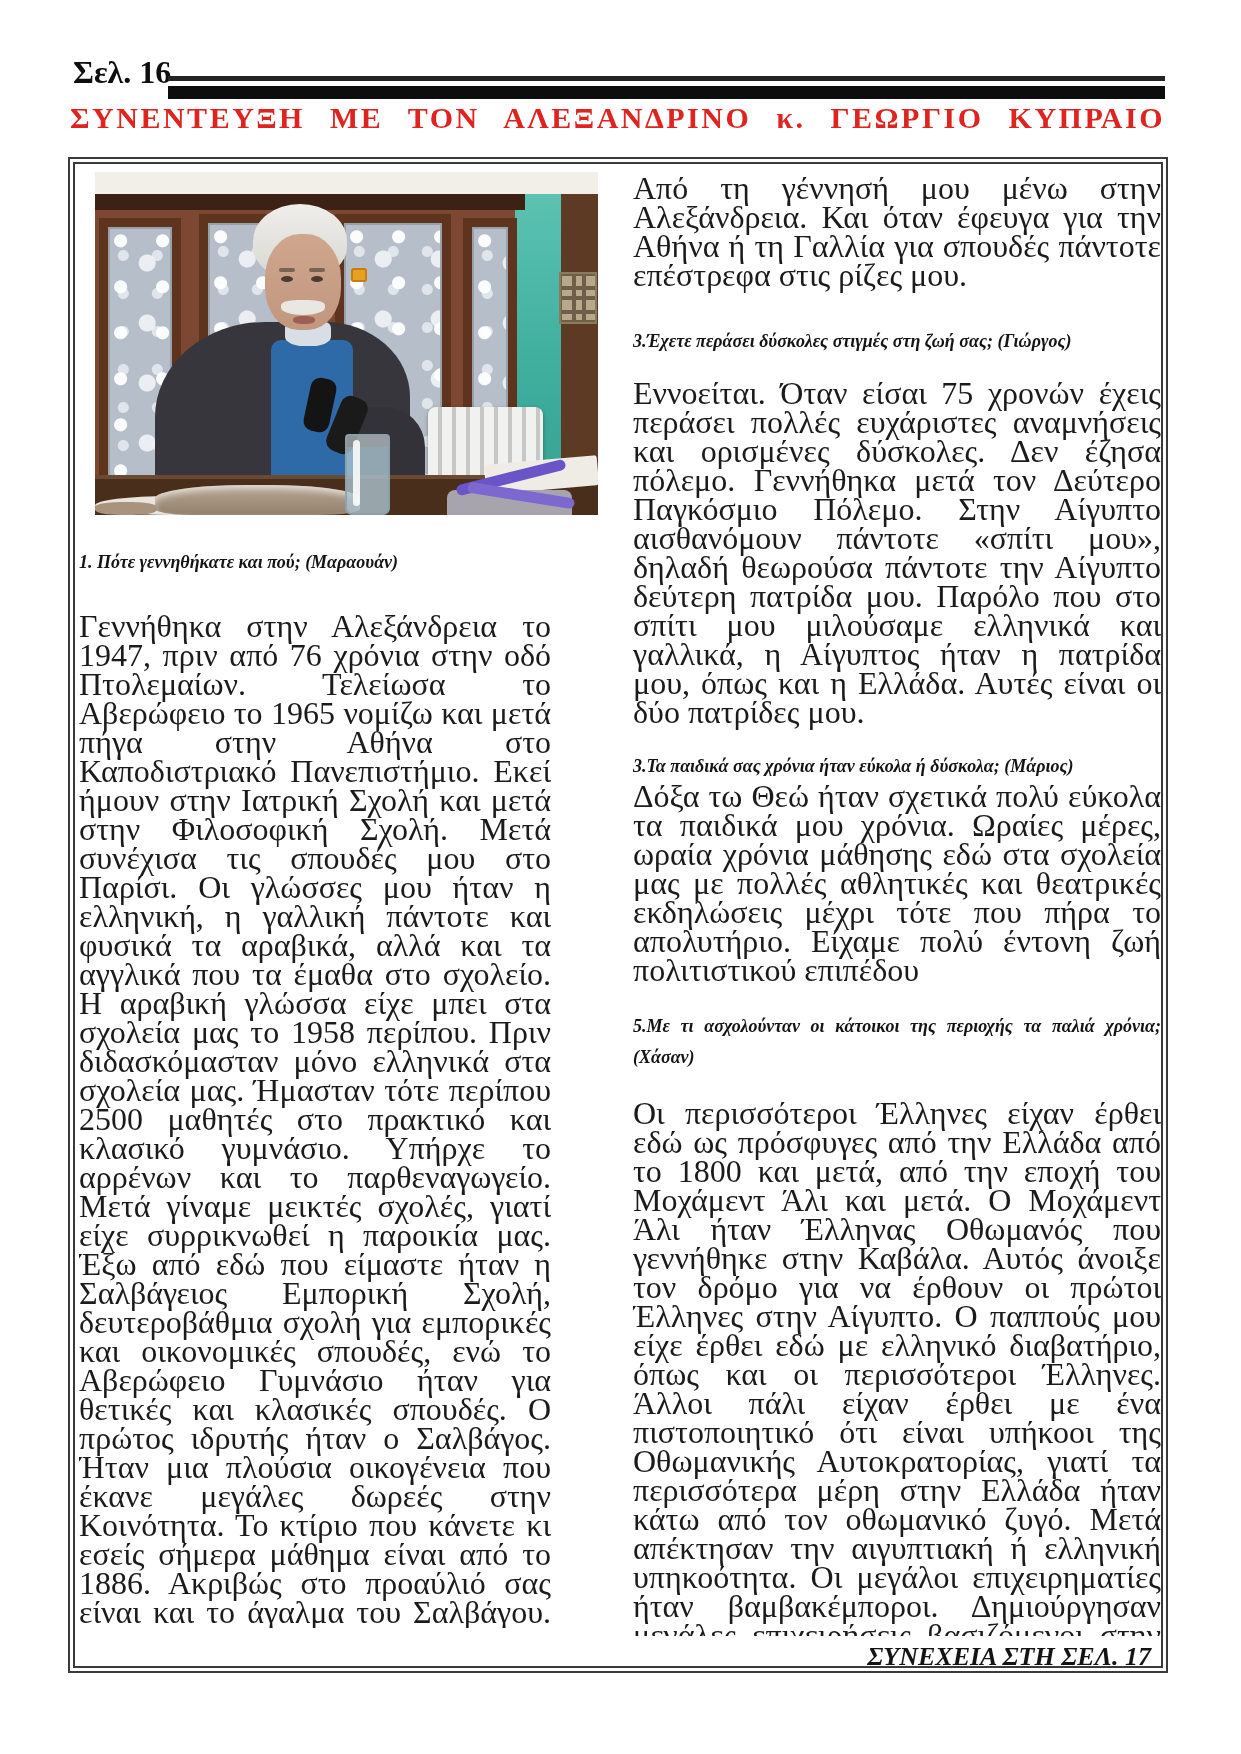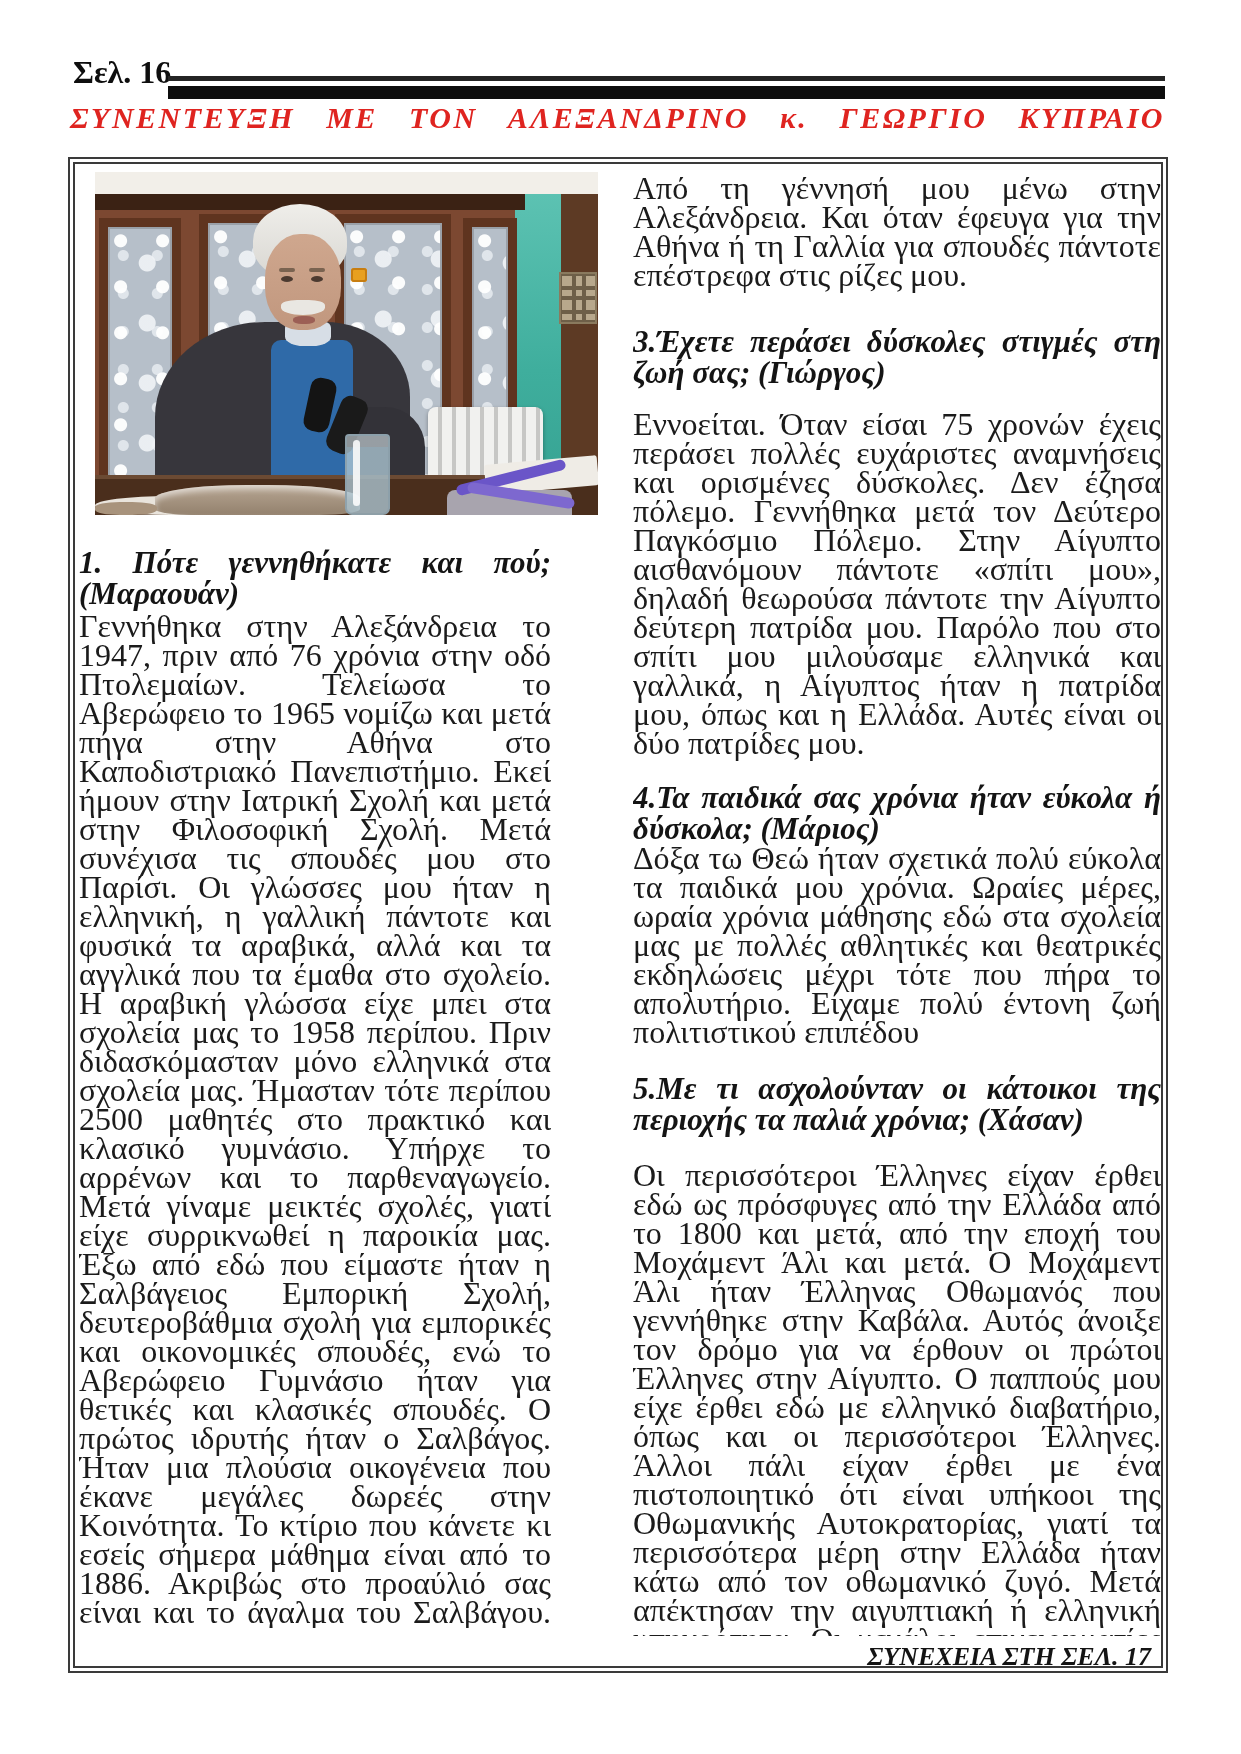--- a/index.html
+++ b/index.html
@@ -4,27 +4,27 @@
 <style>
   html,body{margin:0;padding:0;background:#ffffff;}
   .page{position:relative;width:1180px;height:1754px;background:#ffffff;overflow:hidden;
         font-family:"Liberation Serif","DejaVu Serif",serif;color:#1b1b1b;}
 
   
   .pagenum{position:absolute;left:73px;top:54px;font-size:32px;font-weight:bold;color:#0e0e0e;}
   .rule-thin{position:absolute;left:168px;top:76px;width:997px;height:5px;background:#242424;}
   .rule-thick{position:absolute;left:168px;top:86px;width:997px;height:13px;background:#0d0d0d;}
   .main-title{position:absolute;left:70px;top:101px;width:1095px;
-      font-size:30px;font-weight:bold;font-style:italic;color:var(--accent,#df2420);
+      font-size:30px;font-weight:bold;color:var(--accent,#df2420);
       letter-spacing:2.5px;word-spacing:6px;text-align:justify;text-align-last:justify;white-space:normal;}
 
   
   .box{position:absolute;left:68px;top:157px;width:1100px;height:1516px;
        border:7px double #3a3a3a;box-sizing:border-box;background:#ffffff;}
-  .q{font-size:31px;line-height:31px;font-weight:bold;font-style:italic;color:#141414;text-align:justify;}
+  .q{font-size:18px;line-height:31px;font-weight:bold;font-style:italic;color:#141414;text-align:justify;}
   .a{font-size:32px;line-height:29px;text-align:justify;color:#1b1b1b;}
   .q1{position:absolute;left:4px;top:383px;width:472px;}
   .a1{position:absolute;left:4px;top:448px;width:472px;max-height:1016px;overflow:hidden;}
   .q2{position:absolute;left:4px;top:1470px;width:480px;}
   .rcol{position:absolute;left:558px;top:10px;width:528px;height:1462px;overflow:hidden;}
   .rcol .q3{margin-top:36px;}
   .rcol .a3{margin-top:22px;}
   .rcol .q4{margin-top:24px;}
   .rcol .a4{}
   .rcol .q5{margin-top:26px;}
@@ -133,21 +133,21 @@
       <div class="ph strap2"></div>
     </div>
 
     <div class="q q1">1. Πότε γεννηθήκατε και πού; (Μαραουάν)</div>
     <div class="a a1">Γεννήθηκα στην Αλεξάνδρεια το 1947, πριν από 76 χρόνια στην οδό Πτολεμαίων. Τελείωσα το Αβερώφειο το 1965 νομίζω και μετά πήγα στην Αθήνα στο Καποδιστριακό Πανεπιστήμιο. Εκεί ήμουν στην Ιατρική Σχολή και μετά στην Φιλοσοφική Σχολή. Μετά συνέχισα τις σπουδές μου στο Παρίσι. Οι γλώσσες μου ήταν η ελληνική, η γαλλική πάντοτε και φυσικά τα αραβικά, αλλά και τα αγγλικά που τα έμαθα στο σχολείο. Η αραβική γλώσσα είχε μπει στα σχολεία μας το 1958 περίπου. Πριν διδασκόμασταν μόνο ελληνικά στα σχολεία μας. Ήμασταν τότε περίπου 2500 μαθητές στο πρακτικό και κλασικό γυμνάσιο. Υπήρχε το αρρένων και το παρθεναγωγείο. Μετά γίναμε μεικτές σχολές, γιατί είχε συρρικνωθεί η παροικία μας. Έξω από εδώ που είμαστε ήταν η Σαλβάγειος Εμπορική Σχολή, δευτεροβάθμια σχολή για εμπορικές και οικονομικές σπουδές, ενώ το Αβερώφειο Γυμνάσιο ήταν για θετικές και κλασικές σπουδές. Ο πρώτος ιδρυτής ήταν ο Σαλβάγος. Ήταν μια πλούσια οικογένεια που έκανε μεγάλες δωρεές στην Κοινότητα. Το κτίριο που κάνετε κι εσείς σήμερα μάθημα είναι από το 1886. Ακριβώς στο προαύλιό σας είναι και το άγαλμα του Σαλβάγου. Κάναμε πολλές εκδηλώσεις και μάλιστα μέσα στο θέατρο της Ιουλίας Σαλβάγου. Κάθε χρόνο ως μαθητές του Γυμνασίου κάναμε μια θεατρική παράσταση που βασίζονταν στην κλασική Ελλάδα, στην Αντιγόνη και σε διάφορες αρχαίες κωμωδίες ή τραγωδίες πάντοτε με την καθοδήγηση των Φιλολόγων. Είχαμε Έλληνες καθηγητές που τους έστελνε το Υπουργείο Παιδείας της Ελλάδας στην Αίγυπτο. Η Ιουλία Σαλβάγου ήταν η σύζυγος του Μιχαήλ Σαλβάγου, ιδρυτού της Σχολής.</div>
 
     <div class="rcol">
       <div class="a a2">Από τη γέννησή μου μένω στην Αλεξάνδρεια. Και όταν έφευγα για την Αθήνα ή τη Γαλλία για σπουδές πάντοτε επέστρεφα στις ρίζες μου.</div>
       <div class="q q3">3.Έχετε περάσει δύσκολες στιγμές στη ζωή σας; (Γιώργος)</div>
       <div class="a a3">Εννοείται. Όταν είσαι 75 χρονών έχεις περάσει πολλές ευχάριστες αναμνήσεις και ορισμένες δύσκολες. Δεν έζησα πόλεμο. Γεννήθηκα μετά τον Δεύτερο Παγκόσμιο Πόλεμο. Στην Αίγυπτο αισθανόμουν πάντοτε «σπίτι μου», δηλαδή θεωρούσα πάντοτε την Αίγυπτο δεύτερη πατρίδα μου. Παρόλο που στο σπίτι μου μιλούσαμε ελληνικά και γαλλικά, η Αίγυπτος ήταν η πατρίδα μου, όπως και η Ελλάδα. Αυτές είναι οι δύο πατρίδες μου.</div>
-      <div class="q q4">4.Τα παιδικά σας χρόνια ήταν εύκολα ή δύσκολα; (Μάριος)</div>
+      <div class="q q4">3.Τα παιδικά σας χρόνια ήταν εύκολα ή δύσκολα; (Μάριος)</div>
       <div class="a a4">Δόξα τω Θεώ ήταν σχετικά πολύ εύκολα τα παιδικά μου χρόνια. Ωραίες μέρες, ωραία χρόνια μάθησης εδώ στα σχολεία μας με πολλές αθλητικές και θεατρικές εκδηλώσεις μέχρι τότε που πήρα το απολυτήριο. Είχαμε πολύ έντονη ζωή πολιτιστικού επιπέδου</div>
       <div class="q q5">5.Με τι ασχολούνταν οι κάτοικοι της περιοχής τα παλιά χρόνια; (Χάσαν)</div>
       <div class="a a5">Οι περισσότεροι Έλληνες είχαν έρθει εδώ ως πρόσφυγες από την Ελλάδα από το 1800 και μετά, από την εποχή του Μοχάμεντ Άλι και μετά. Ο Μοχάμεντ Άλι ήταν Έλληνας Οθωμανός που γεννήθηκε στην Καβάλα. Αυτός άνοιξε τον δρόμο για να έρθουν οι πρώτοι Έλληνες στην Αίγυπτο. Ο παππούς μου είχε έρθει εδώ με ελληνικό διαβατήριο, όπως και οι περισσότεροι Έλληνες. Άλλοι πάλι είχαν έρθει με ένα πιστοποιητικό ότι είναι υπήκοοι της Οθωμανικής Αυτοκρατορίας, γιατί τα περισσότερα μέρη στην Ελλάδα ήταν κάτω από τον οθωμανικό ζυγό. Μετά απέκτησαν την αιγυπτιακή ή ελληνική υπηκοότητα. Οι μεγάλοι επιχειρηματίες ήταν βαμβακέμποροι. Δημιούργησαν μεγάλες επιχειρήσεις βασιζόμενοι στην καλλιέργεια και την εξαγωγή του βάμβακος προς την Ευρώπη, όπως ο Μπενάκης και ο Αβέρωφ. Ήταν αρκετοί τραπεζίτες. Ζούσαν όλοι αυτοί χλιδάτη ζωή εδώ στην Αίγυπτο χωρίς όμως να ξεχνάνε να κάνουν δωρεές, όπως ορφανοτροφεία, σχολεία, εκκλησίες κ.α.</div>
     </div>
 
     <div class="cont">ΣΥΝΕΧΕΙΑ ΣΤΗ ΣΕΛ. 17</div>
   </div>
 
 </div>
 

